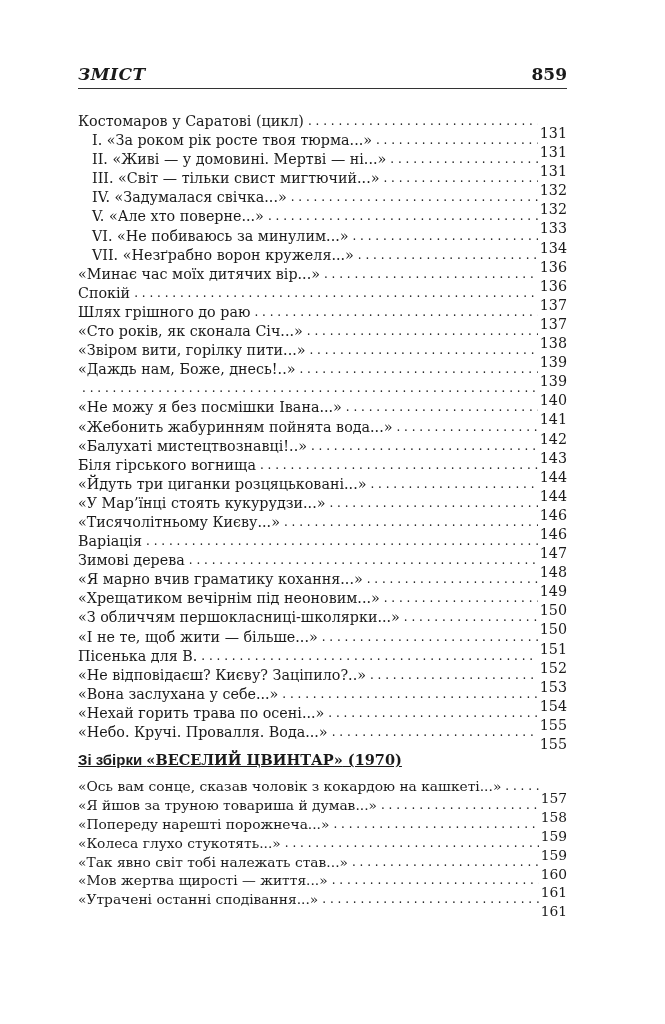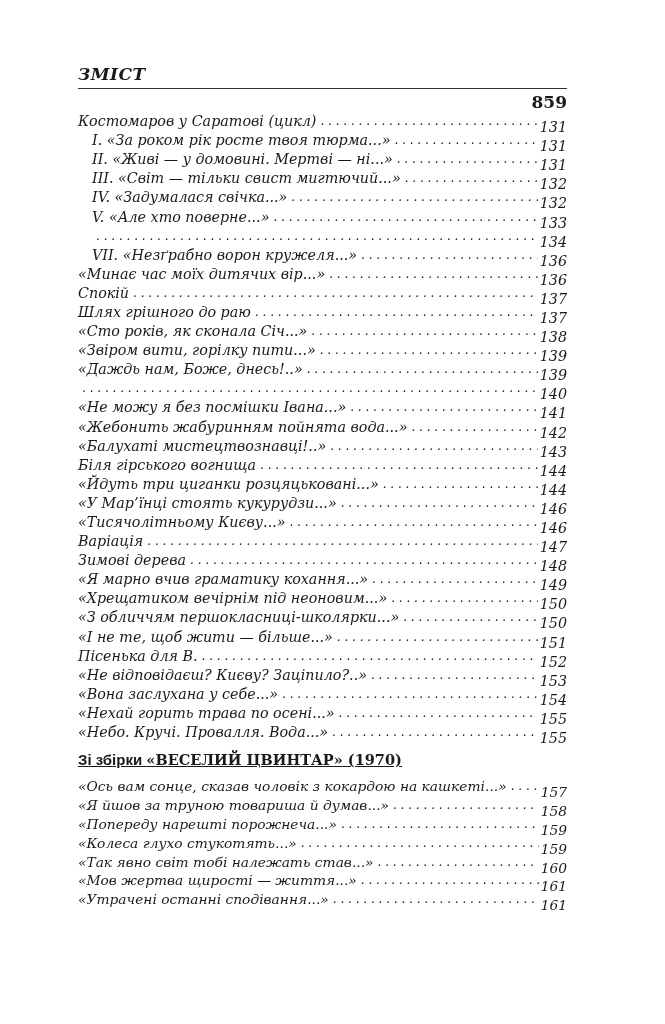--- a/index.html
+++ b/index.html
@@ -1,23 +1,23 @@
 <!DOCTYPE html>
 <html><head>
 <meta charset="utf-8">
 <style>
   html, body { margin:0; padding:0; background:#ffffff; }
   body { width:665px; height:1024px; position:relative; overflow:hidden; font-family:"DejaVu Serif", "Liberation Serif", serif; color:#1a1a1a; }
   .page { position:absolute; left:78px; top:0; width:489px; }
   .header { position:absolute; top:62px; left:0; width:489px; height:26px; border-bottom:1.6px solid #333; }
   .header-title { position:absolute; left:0; top:2px; font-size:17px; font-weight:bold; font-style:italic; letter-spacing:0.5px; }
-  .header-page { position:absolute; right:0; top:2px; font-size:17px; font-weight:bold;margin-top:28px; }
+  .header-page { position:absolute; right:0; top:2px; font-size:17px; font-weight:bold; }
   .toc { position:absolute; left:0; top:112px; width:489px; }
   .toc2 { position:absolute; left:0; top:777px; width:489px; }
-  .row { display:flex; align-items:center; height:19.1px; font-size:14.3px; line-height:19px; white-space:nowrap;font-style:italic; }
+  .row { display:flex; align-items:flex-start; height:19.1px; font-size:14.3px; line-height:19px; white-space:nowrap; }
   .toc2 .row { height:18.9px; font-size:13.8px; }
   .row.sub { padding-left:14px; }
   .title { flex:0 0 auto; }
   .dots { flex:1 1 auto; overflow:hidden; margin:0 2px 0 4px; letter-spacing:3.4px; color:#222; font-size:12px; }
   .dots::before { content:". . . . . . . . . . . . . . . . . . . . . . . . . . . . . . . . . . . . . . . . . . . . . . . . . . . . . . . . . . . . . . . . . . . . . . . . . . . . . . . . . . . . . . . . . . . . . . . . . . . . . . ."; letter-spacing:0; word-spacing:0px; }
   .pg { flex:0 0 auto; text-align:right;margin-top:12px; }
   .section-heading { position:absolute; left:0; top:751px; font-family:"Liberation Sans", "DejaVu Sans", sans-serif; font-weight:bold; font-size:15px;text-decoration:underline; }
   .section-heading .strong { font-family:"DejaVu Serif", serif; font-size:14.5px; }
 </style>
 </head>
@@ -54,20 +54,21 @@
         <span class="title">IV. «Задумалася свічка...»</span>
         <span class="dots"></span>
         <span class="pg">132</span>
       </div>
       <div class="row sub">
         <span class="title">V. «Але хто поверне...»</span>
         <span class="dots"></span>
         <span class="pg">133</span>
       </div>
       <div class="row sub">
+        <span class="title">VI. «Не побиваюсь за минулим...»</span>
         <span class="dots"></span>
         <span class="pg">134</span>
       </div>
       <div class="row sub">
         <span class="title">VII. «Незґрабно ворон кружеля...»</span>
         <span class="dots"></span>
         <span class="pg">136</span>
       </div>
       <div class="row">
         <span class="title">«Минає час моїх дитячих вір...»</span>

